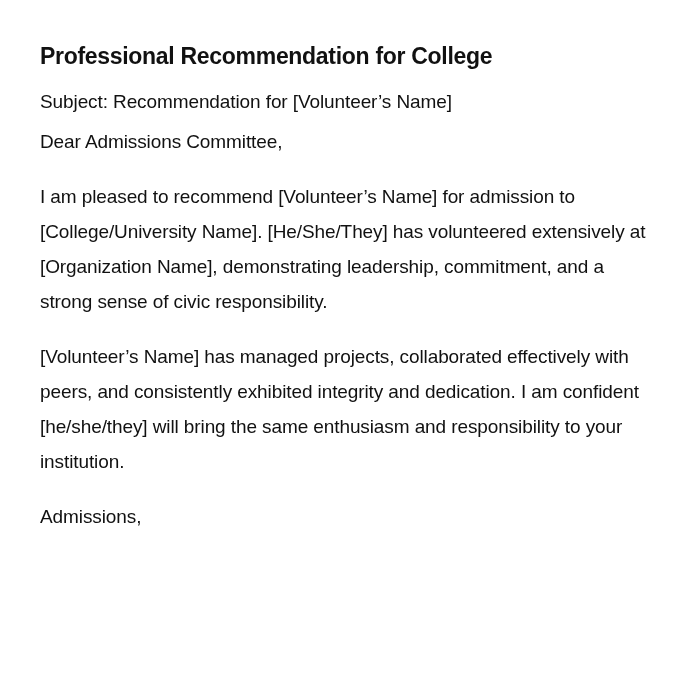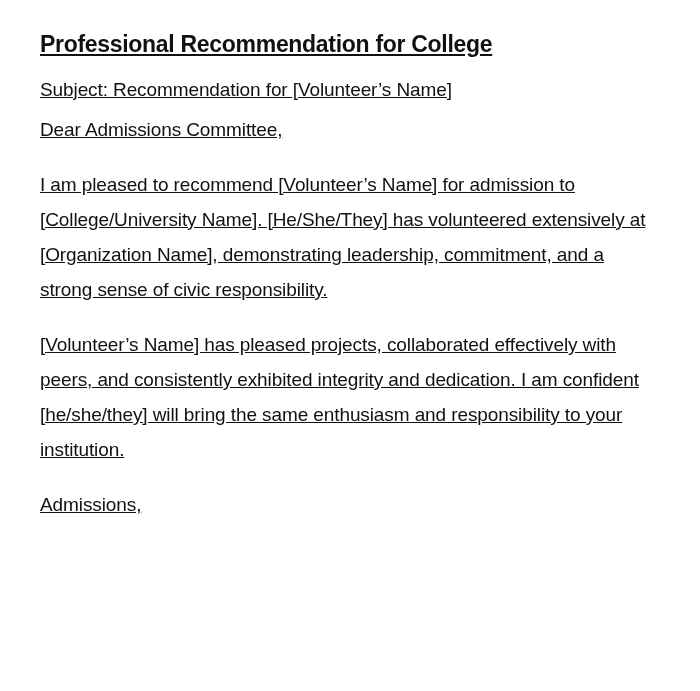--- a/index.html
+++ b/index.html
@@ -1,24 +1,24 @@
 <!DOCTYPE html>
 <html><head>
   <meta charset="utf-8">
   <style>
     html, body { margin: 0; padding: 0; background: #ffffff; }
     body { width: 700px; height: 691px; overflow: hidden; font-family: "Liberation Sans", sans-serif; color: #111111; }
-    .doc { position: absolute; left: 40px; top: 28px; width: 610px; text-decoration: underline; }
+    .doc { position: absolute; left: 40px; top: 40px; width: 610px; }
     h1 { font-size: 23px; font-weight: bold; margin: 0 0 12px 0; letter-spacing: -0.3px; line-height: 32px; }
     p { font-size: 19px; line-height: 35px; margin: 0 0 20px 0; letter-spacing: -0.1px; }
     .subject { margin-bottom: 5px; }
   </style>
 </head>
 <body>
 
 <div class="doc">
   <h1>Professional Recommendation for College</h1>
   <p class="subject">Subject: Recommendation for [Volunteer’s Name]</p>
   <p>Dear Admissions Committee,</p>
   <p>I am pleased to recommend [Volunteer’s Name] for admission to [College/University Name]. [He/She/They] has volunteered extensively at [Organization Name], demonstrating leadership, commitment, and a strong sense of civic responsibility.</p>
-  <p>[Volunteer’s Name] has pleased projects, collaborated effectively with peers, and consistently exhibited integrity and dedication. I am confident [he/she/they] will bring the same enthusiasm and responsibility to your institution.</p>
+  <p>[Volunteer’s Name] has managed projects, collaborated effectively with peers, and consistently exhibited integrity and dedication. I am confident [he/she/they] will bring the same enthusiasm and responsibility to your institution.</p>
   <p>Admissions,</p>
 </div>
 
 </body></html>

